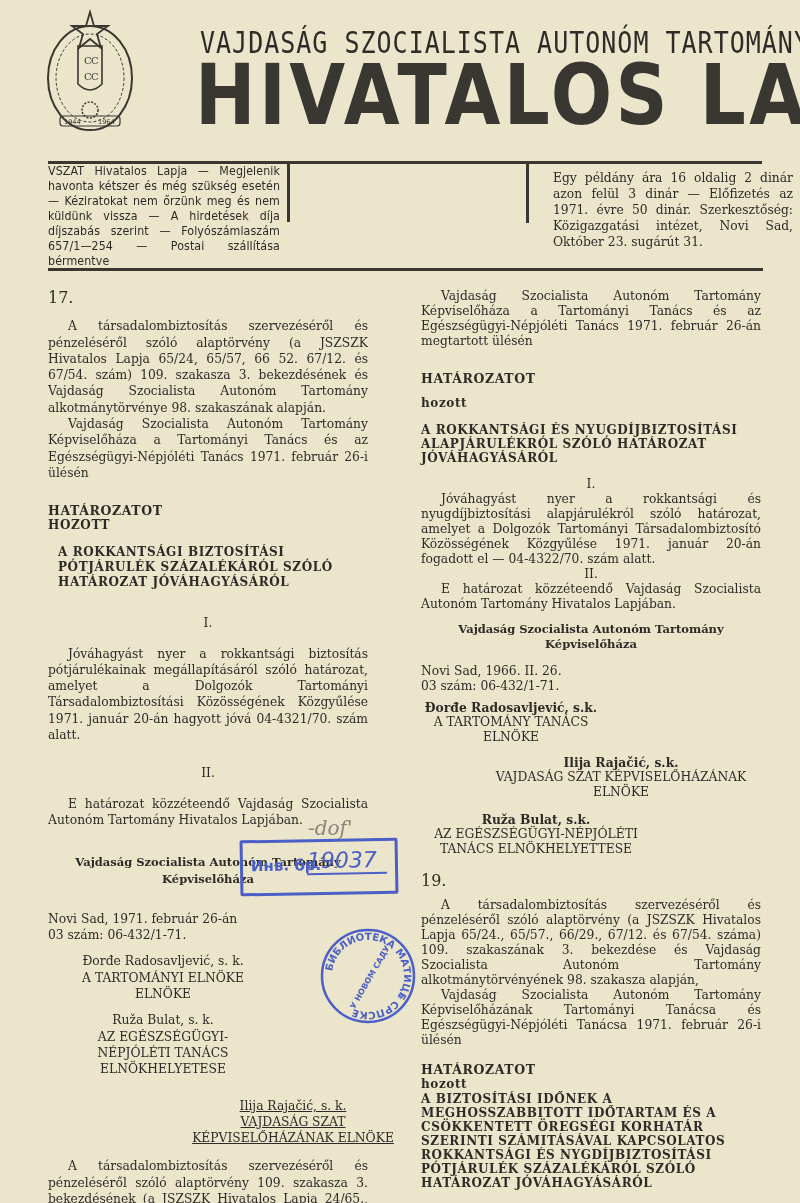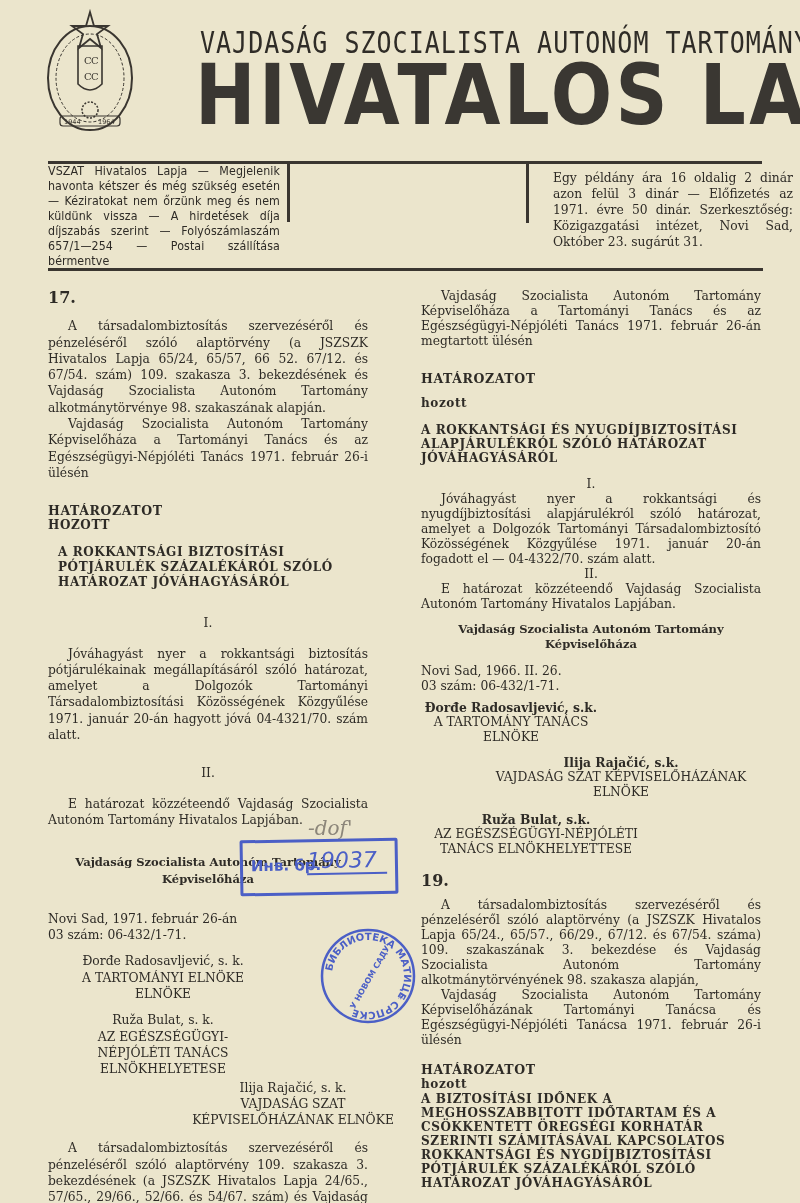--- a/index.html
+++ b/index.html
@@ -41,21 +41,21 @@
     font-size: 12.3px; line-height: 25px;
   }
   .info-right {
     position: absolute; left: 553px; top: 170px; width: 240px;
     font-size: 12.3px; line-height: 16px; text-align: justify;
   }
 
   
   .col { position: absolute; font-size: 12.3px; line-height: 16.3px; }
   .col p { margin: 0; text-align: justify; text-indent: 20px; }
-  .num { font-weight: bold; font-size: 16px; text-indent: 0 !important; }
+  .num { font-weight: normal; font-size: 16px; text-indent: 0 !important; }
   .center { text-align: center; }
   .bold { font-weight: bold; }
   .spaced { letter-spacing: 5px; }
   .h-title { font-weight: bold; text-align: left; font-size: 12px; line-height: 15px; letter-spacing: 0.6px; }
   .sig { text-align: center; }
 
   
   .stamp-inv {
     position: absolute; left: 240px; top: 839px; width: 152px; height: 50px;
     border: 3px solid #4b5fc6; border-radius: 2px; color: #4b5fc6;
@@ -116,21 +116,21 @@
       <div>Đorđe Radosavljević, s. k.</div>
       <div>A TARTOMÁNYI ELNÖKE</div>
       <div>ELNÖKE</div>
     </div>
     <div style="margin-top:10px; width:230px;" class="sig">
       <div>Ruža Bulat, s. k.</div>
       <div>AZ EGÉSZSÉGÜGYI-</div>
       <div>NÉPJÓLÉTI TANÁCS</div>
       <div>ELNÖKHELYETESE</div>
     </div>
-    <div style="margin-top:2px; margin-left:135px; width:220px;" class="sig">
+    <div style="margin-top:20px; margin-left:135px; width:220px;text-decoration:underline;" class="sig">
       <div>Ilija Rajačić, s. k.</div>
       <div>VAJDASÁG SZAT</div>
       <div>KÉPVISELŐHÁZÁNAK ELNÖKE</div>
     </div>
     <p style="margin-top:12px;">A társadalombiztosítás szervezéséről és pénzeléséről szóló alaptörvény 109. szakasza 3. bekezdésének (a JSZSZK Hivatalos Lapja 24/65., 57/65., 29/66., 52/66. és 54/67. szám) és Vajdaság Szocialista Autonóm Tartomány alkotmánytörvénye 98. szakasza alapján,</p>
   </div>
 
   <div class="col" style="left:421px; top:289px; width:340px; line-height:15px;">
     <p>Vajdaság Szocialista Autonóm Tartomány Képviselőháza a Tartományi Tanács és az Egészségügyi-Népjóléti Tanács 1971. február 26-án megtartott ülésén</p>
     <div class="h-title spaced" style="margin-top:22px; font-size:12.5px;">HATÁROZATOT</div>

